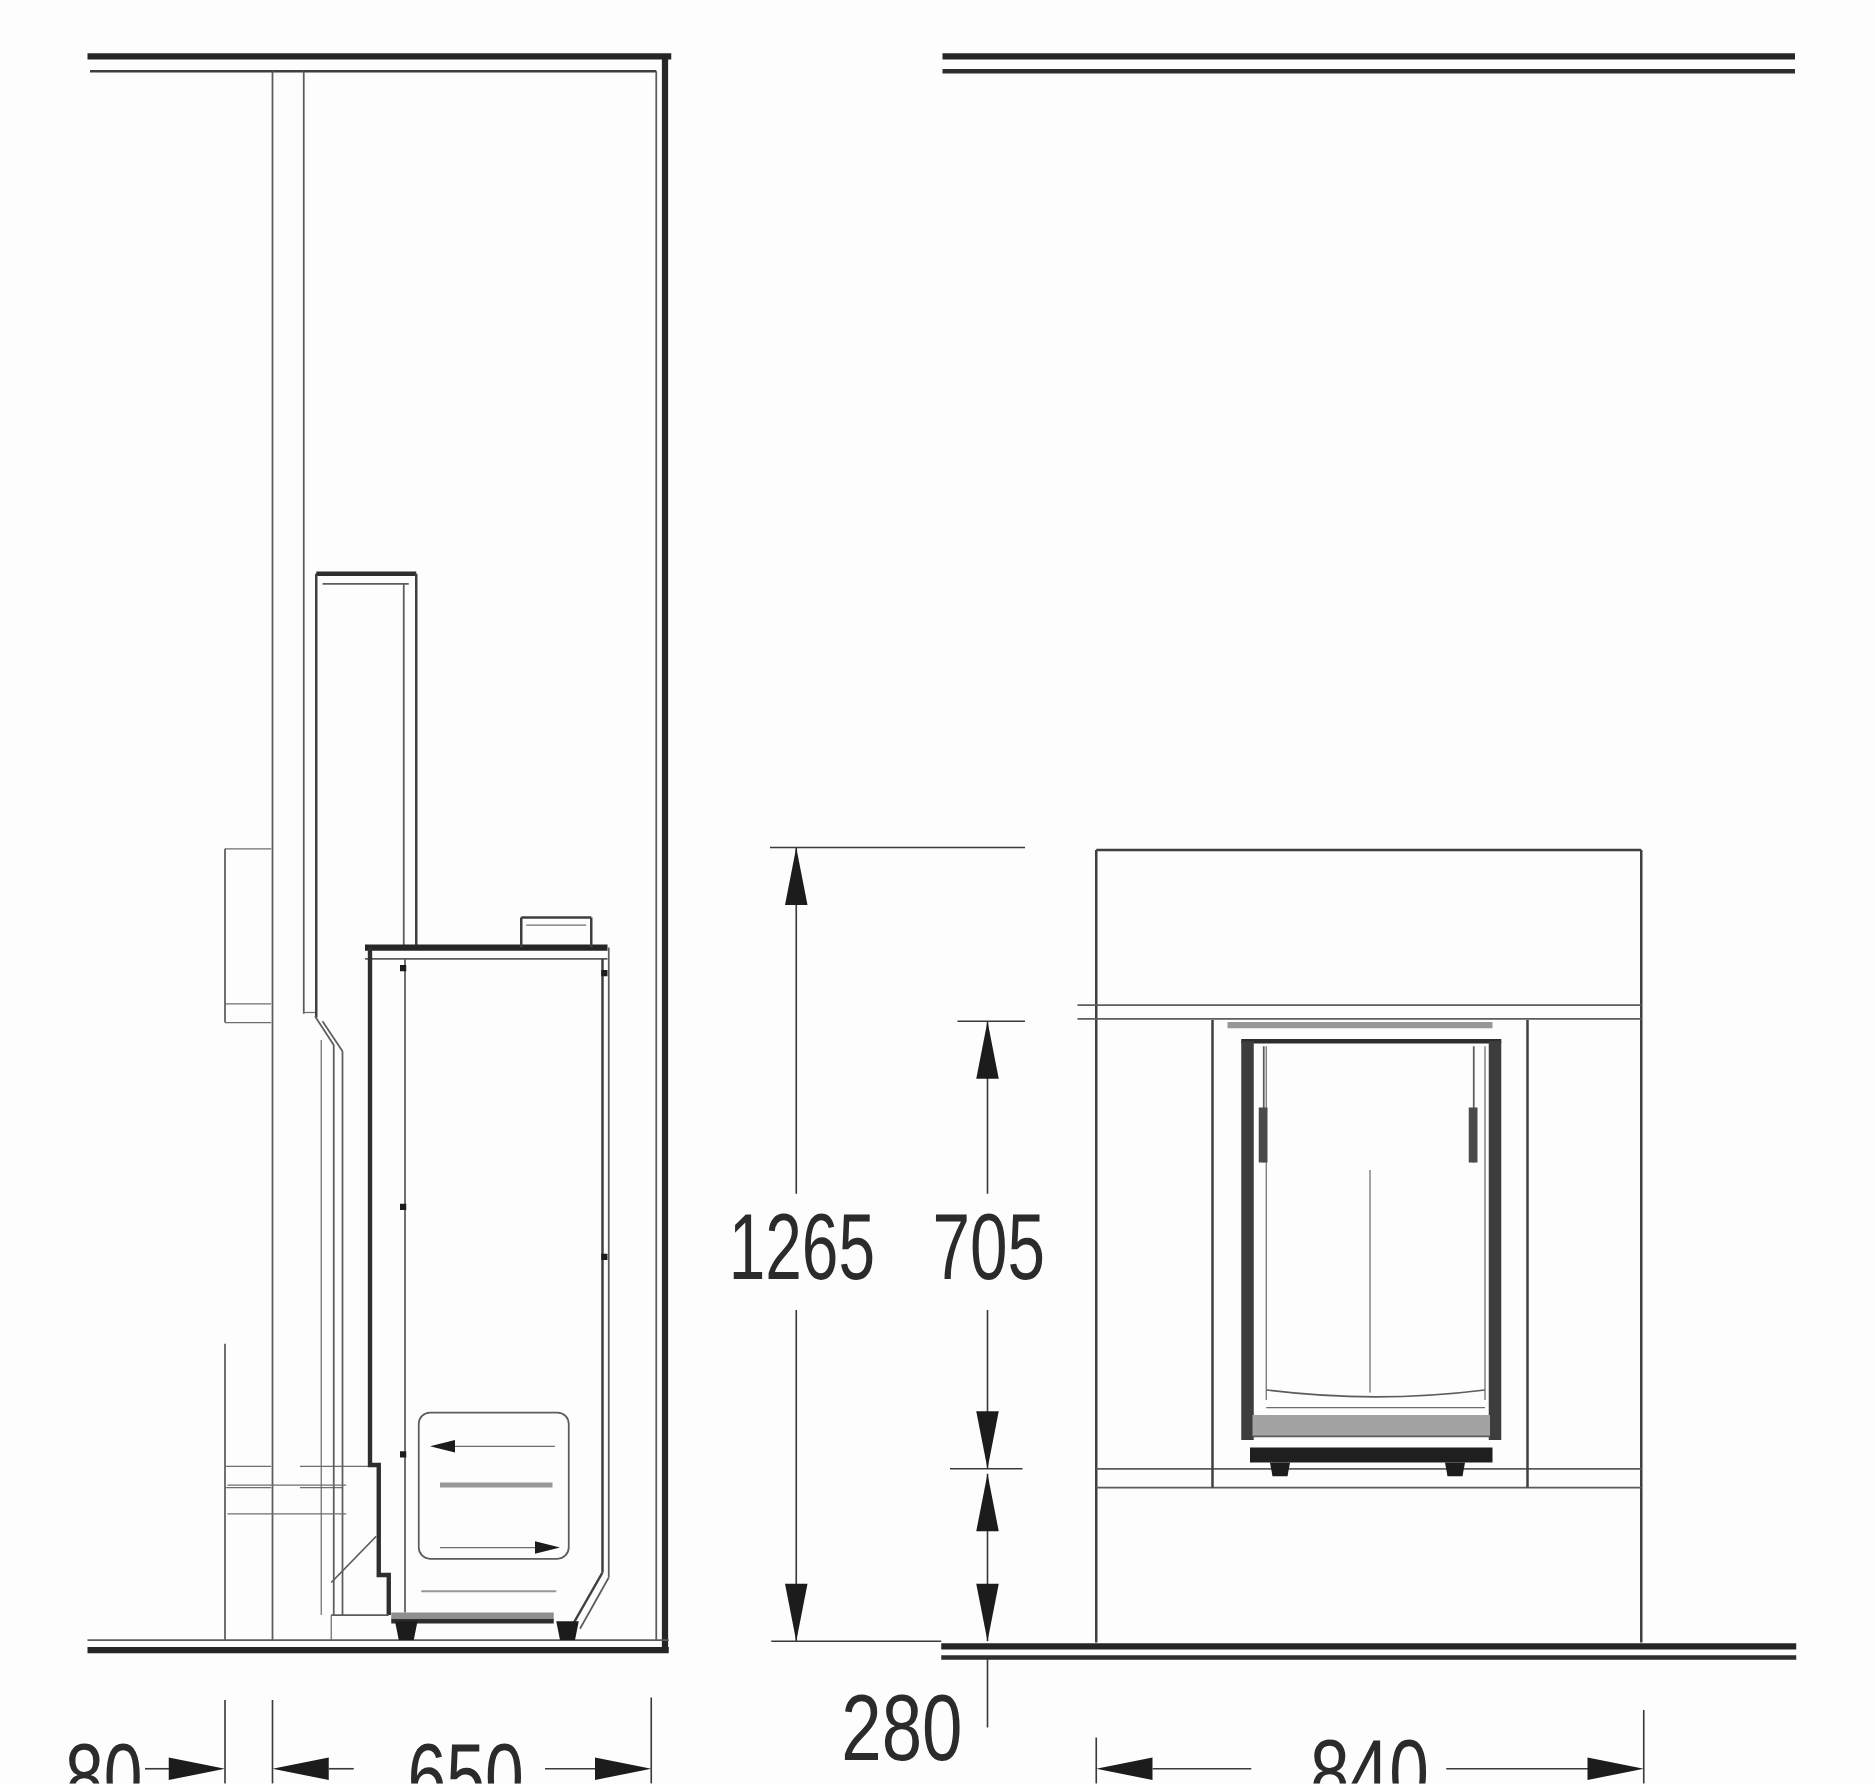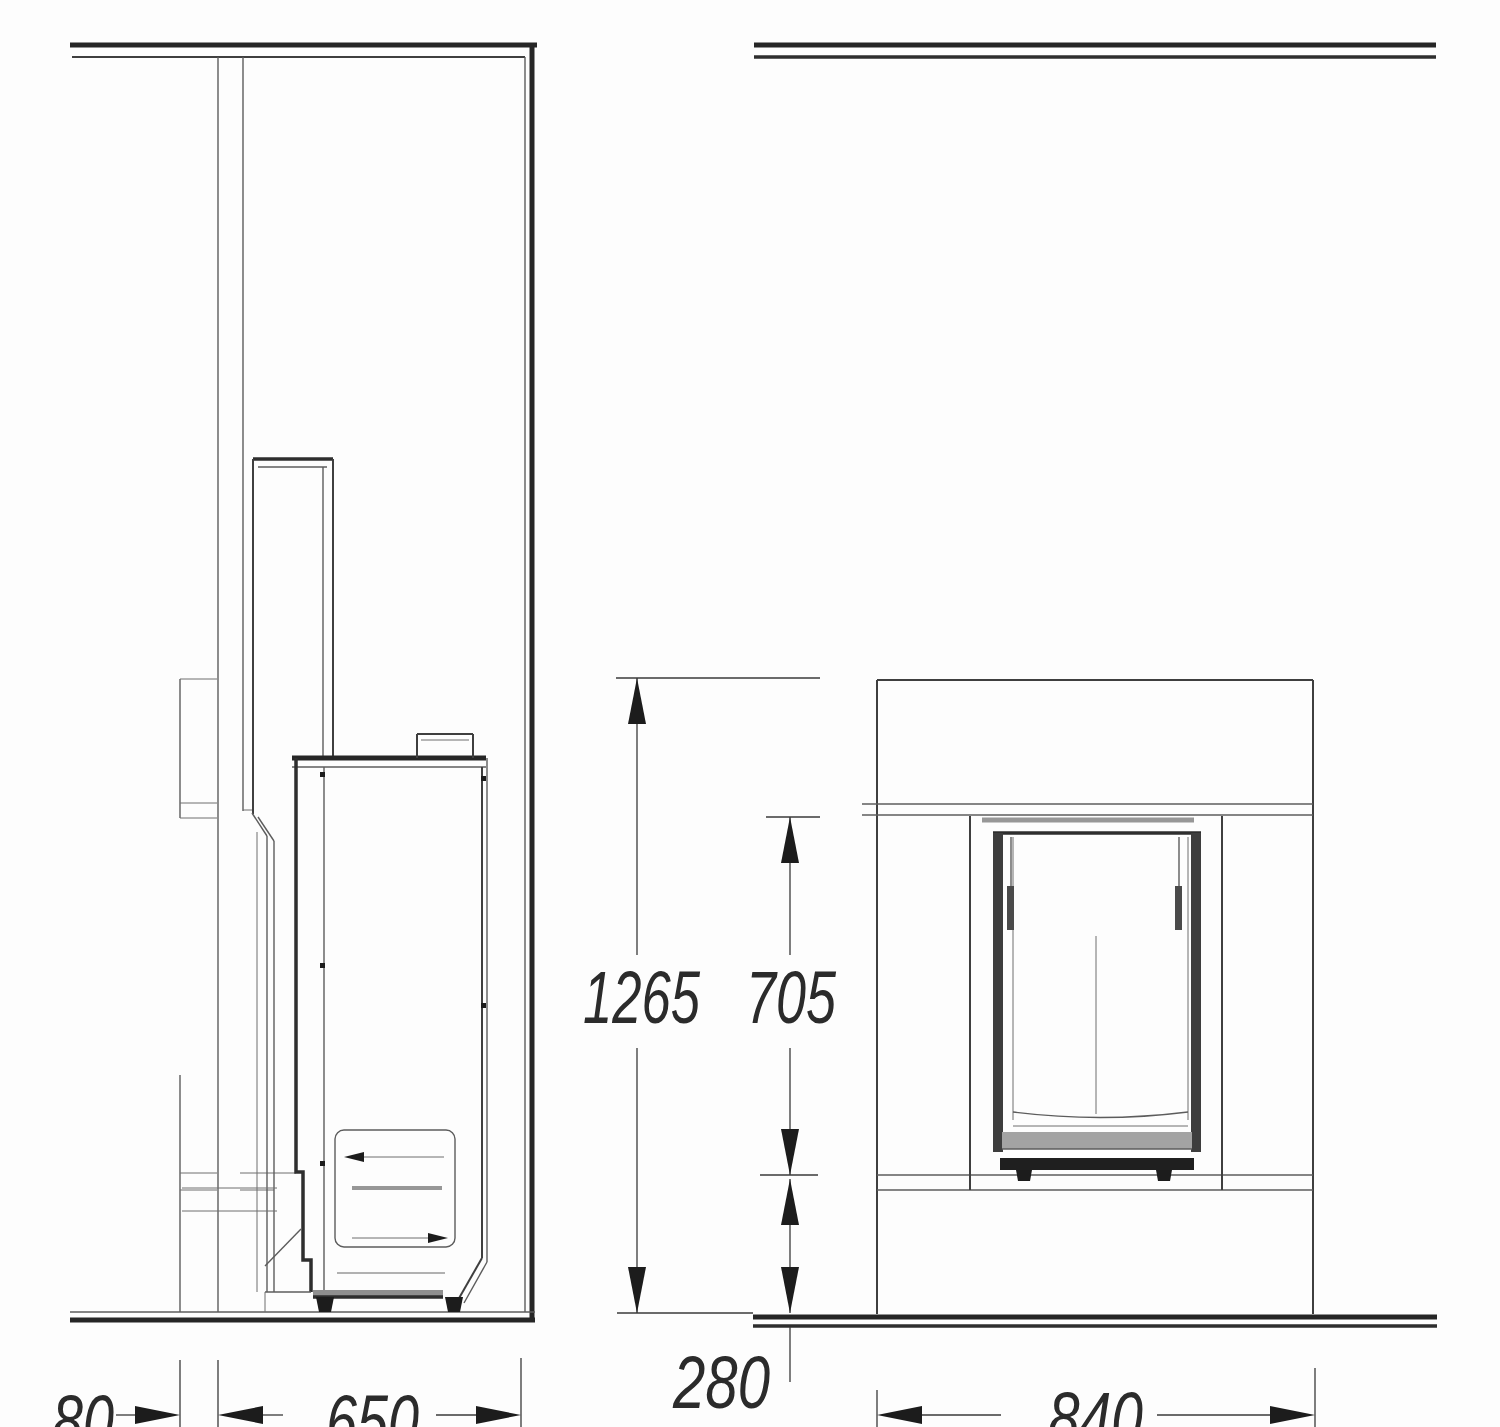--- a/index.html
+++ b/index.html
@@ -1,17 +1,17 @@
 <!DOCTYPE html>
 <html><head>
 <meta charset="utf-8">
 <style>
   html,body{margin:0;padding:0;background:#ffffff;}
   .page{position:relative;width:1500px;height:1427px;background:#fdfdfd;overflow:hidden;
-        font-family:"Liberation Sans", sans-serif;font-style:italic;}
+        font-family:"Liberation Sans", sans-serif;}
   svg{position:absolute;left:0;top:0;display:block;}
   .ln   {stroke:#3f3f3f;stroke-width:2;fill:none;}
   .thin {stroke:#5c5c5c;stroke-width:1.4;fill:none;}
   .hair {stroke:#6e6e6e;stroke-width:1;fill:none;}
   .heavy{stroke:#262626;stroke-width:5;fill:none;}
   .med  {stroke:#2e2e2e;stroke-width:3.5;fill:none;}
   .dim  {stroke:#3a3a3a;stroke-width:1.3;fill:none;}
   .gray {stroke:#979797;fill:none;}
   .arrow{fill:#1c1c1c;stroke:none;}
   .dimtext{font-family:"Liberation Sans", sans-serif;font-size:75px;fill:#2b2b2b;letter-spacing:0;}

